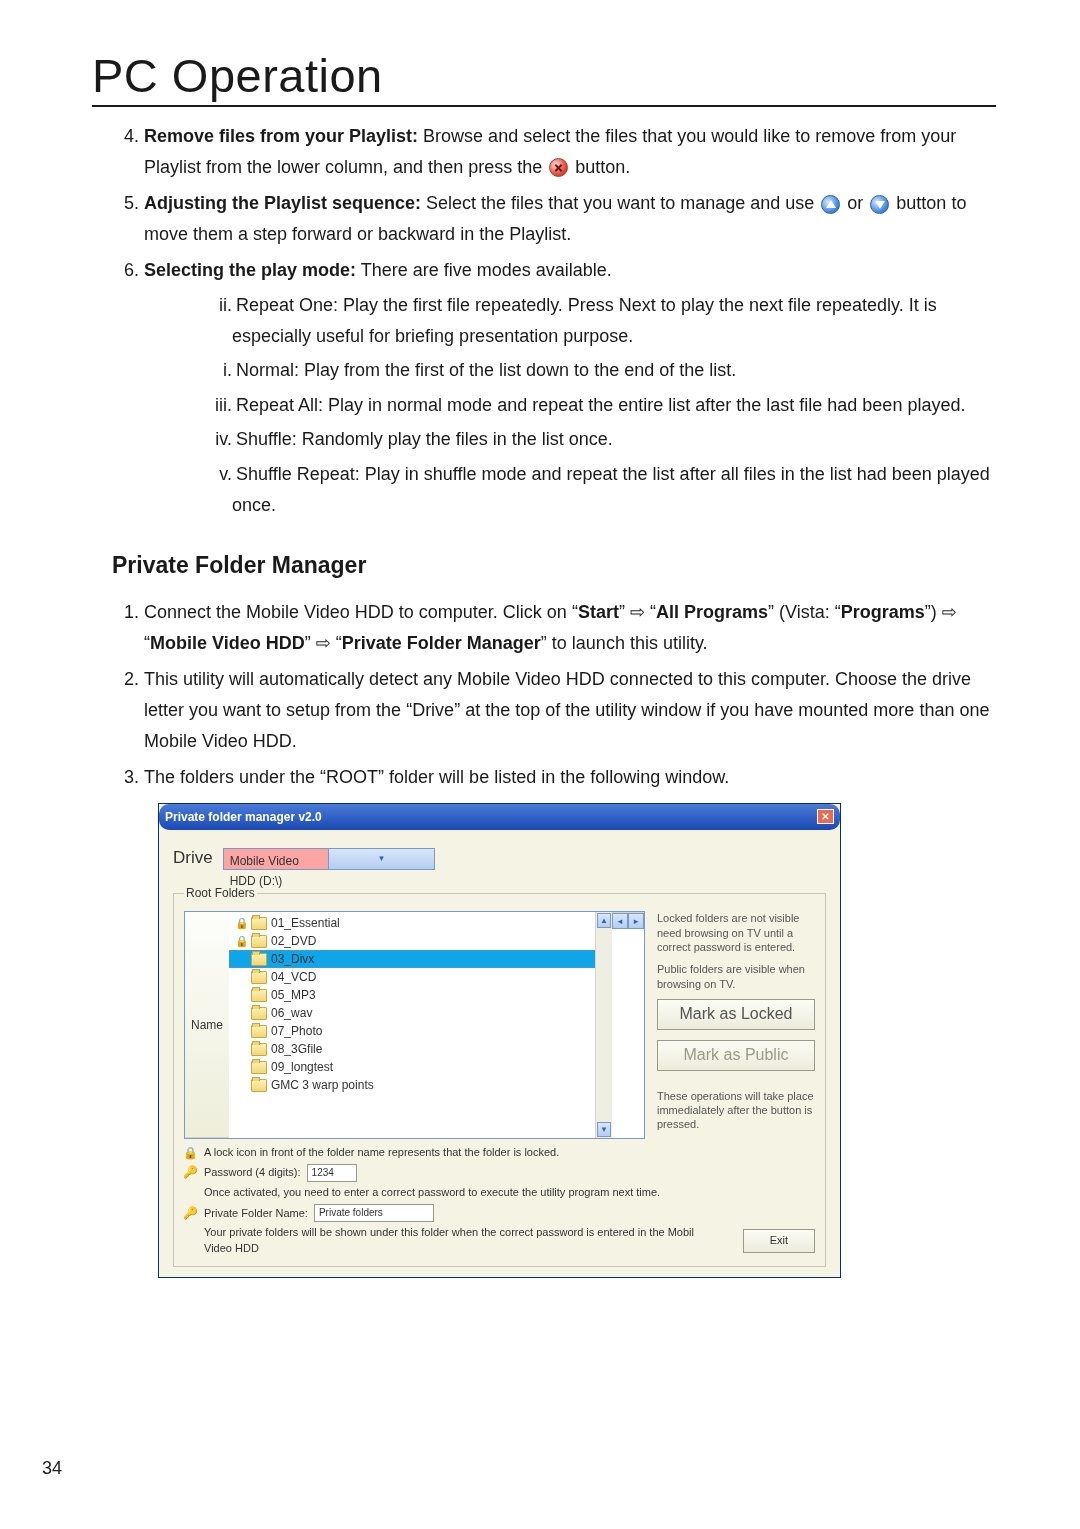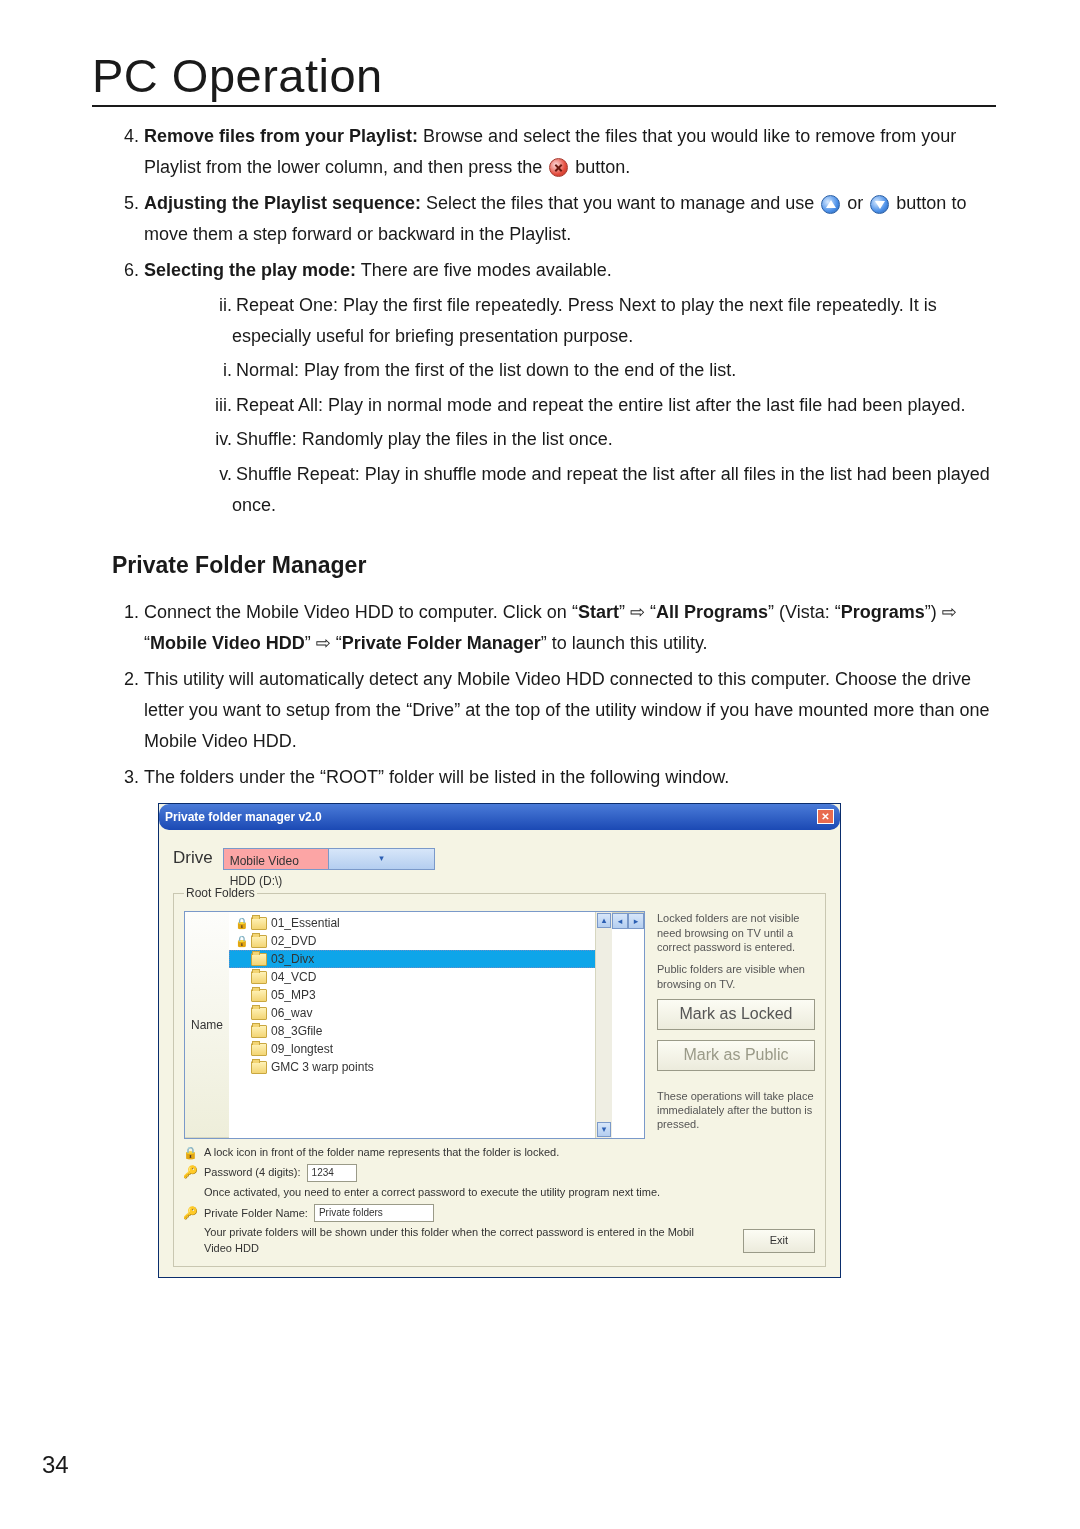--- a/index.html
+++ b/index.html
@@ -339,21 +339,21 @@
     align-items: center;
     justify-content: center;
     color: #2c5fb3;
     font-size: 9px;
     margin: 1px;
   }
   .pagenum {
     position: absolute;
     left: 42px;
     bottom: 50px;
-    font-size: 24px;
+    font-size: 18px;
   }
 </style>
 </head>
 <body>
 
 <div class="page">
   <h1 class="title">PC Operation</h1>
   <hr class="hr">
 
   <div class="content">
@@ -436,20 +436,25 @@
                     </div>
                     <div class="row">
                       <span class="lockico"></span>
                       <span class="foldico"></span>
                       <span class="name">05_MP3</span>
                     </div>
                     <div class="row">
                       <span class="lockico"></span>
                       <span class="foldico"></span>
                       <span class="name">06_wav</span>
+                    </div>
+                    <div class="row">
+                      <span class="lockico"></span>
+                      <span class="foldico"></span>
+                      <span class="name">07_Photo</span>
                     </div>
                     <div class="row">
                       <span class="lockico"></span>
                       <span class="foldico"></span>
                       <span class="name">08_3Gfile</span>
                     </div>
                     <div class="row">
                       <span class="lockico"></span>
                       <span class="foldico"></span>
                       <span class="name">09_longtest</span>

